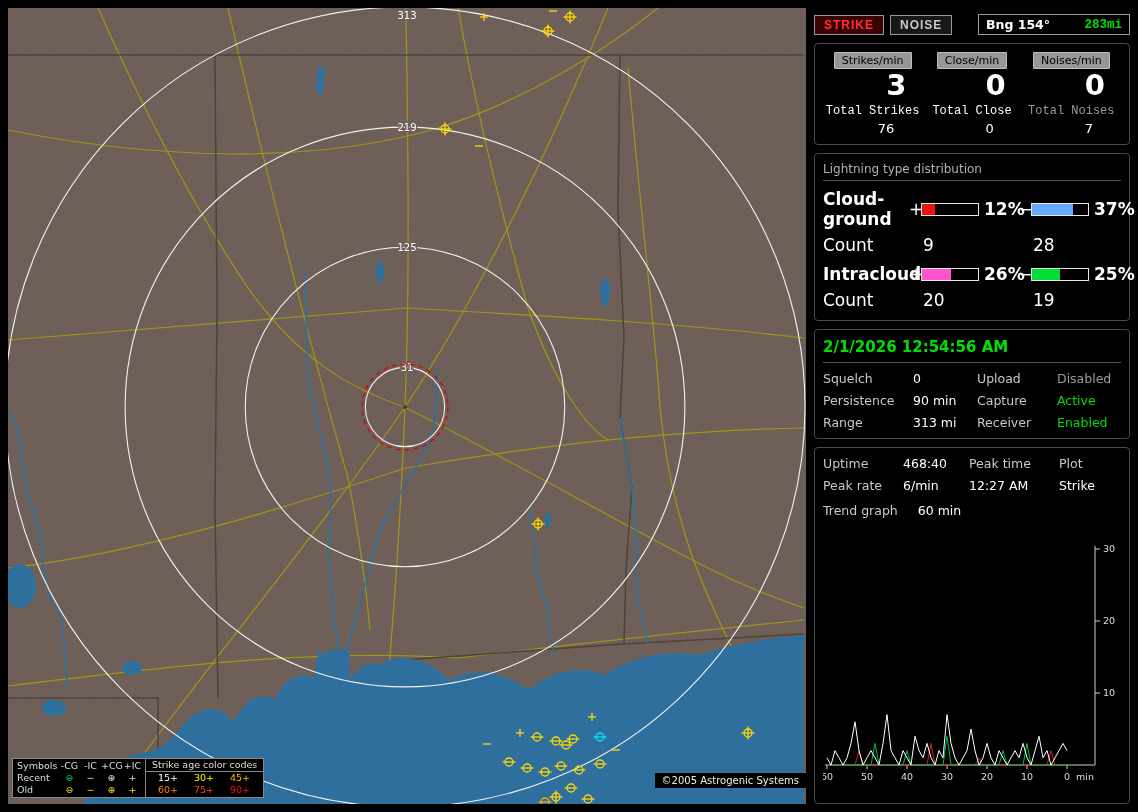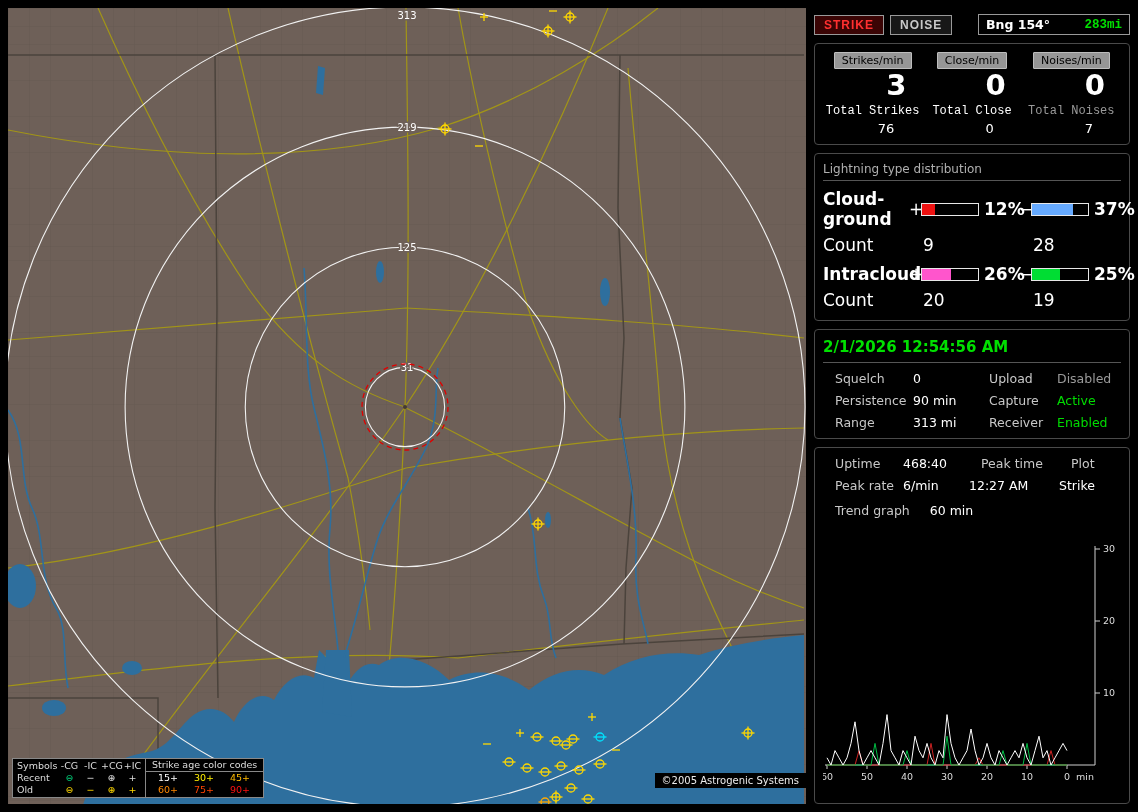--- a/index.html
+++ b/index.html
@@ -48,21 +48,21 @@
   .bar i{position:absolute;left:0;top:0;bottom:0;display:block;}
   .pct{font-weight:bold;padding-left:5px;}
   .cnt{padding-left:2px;}
   .datetime{color:#00e000;font-weight:bold;font-size:15px;border-bottom:1px solid #555;
             padding-bottom:6px;margin-bottom:8px;}
   .set-grid{display:grid;grid-template-columns:90px 64px 80px 1fr;row-gap:7px;font-size:12.5px;}
   .state-active{color:#00dd00;}
   .state-disabled{color:#9a9a9a;}
   .sec-d{flex:1;display:flex;flex-direction:column;}
   .stat-grid{display:grid;grid-template-columns:80px 66px 90px 1fr;row-gap:7px;font-size:12.5px;}
-  .lbl{color:#c8c8c8;margin-left:12px;}
+  .lbl{color:#c8c8c8;}
   .val{color:#fff;}
   .trend-row{margin-top:10px;display:flex;gap:20px;font-size:12.5px;text-align:right;}
   #trend-svg{display:block;margin-top:auto;}
 </style>
 </head>
 <body>
 
 <div class="app">
 
   <div class="map-wrap">

